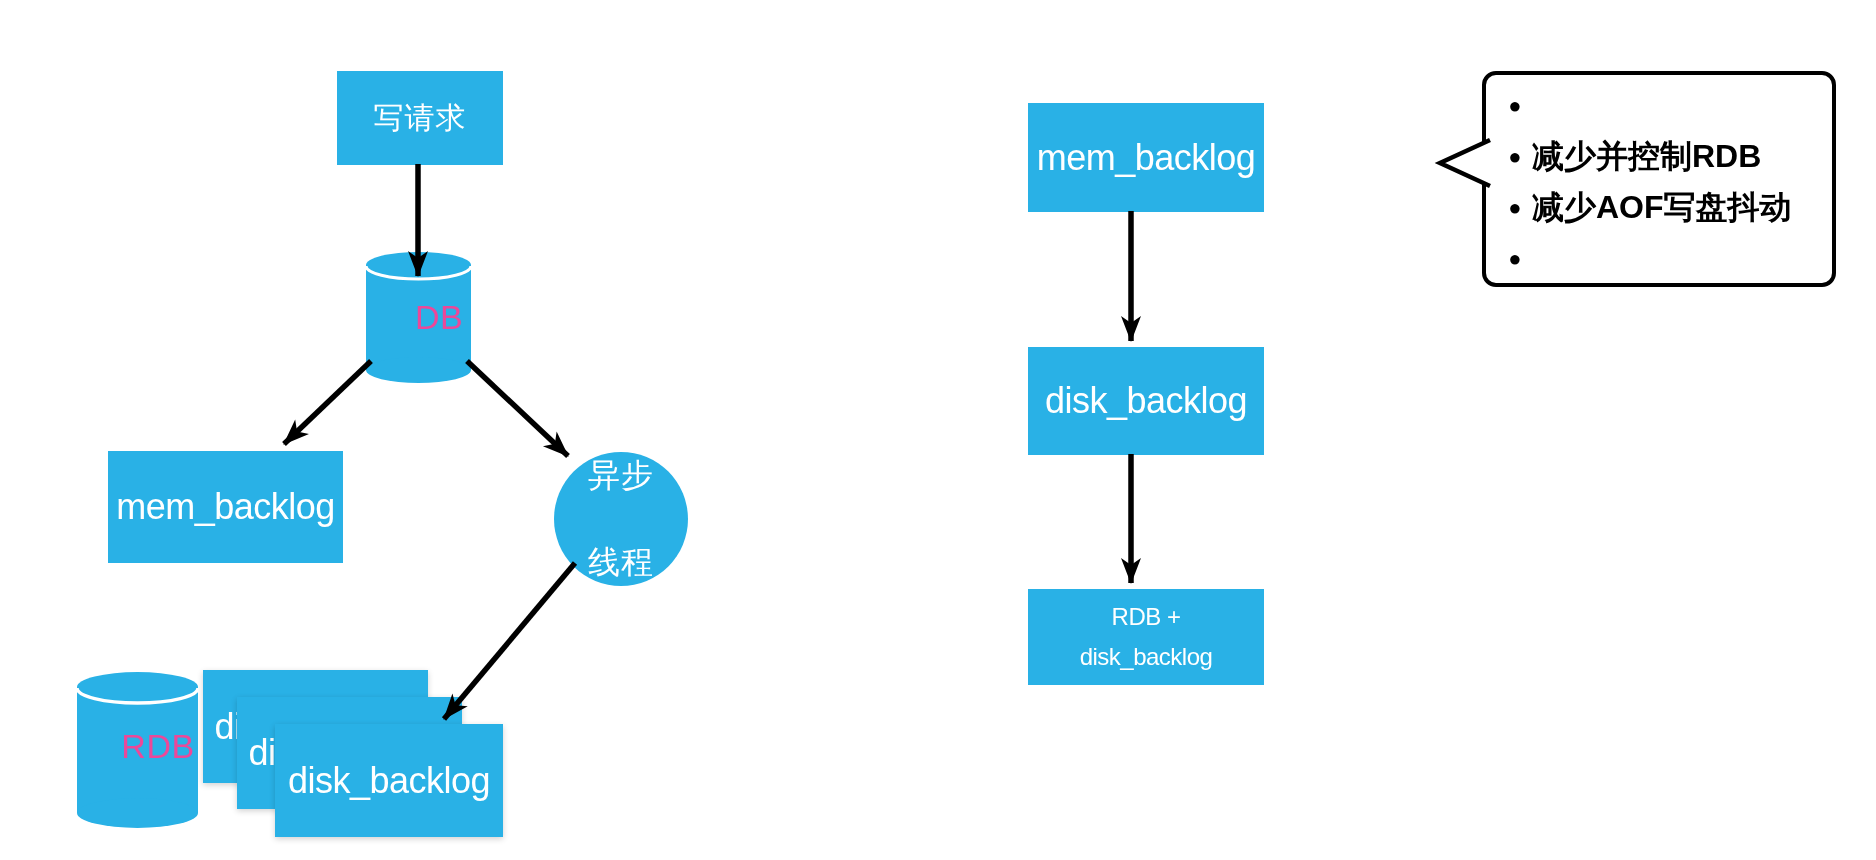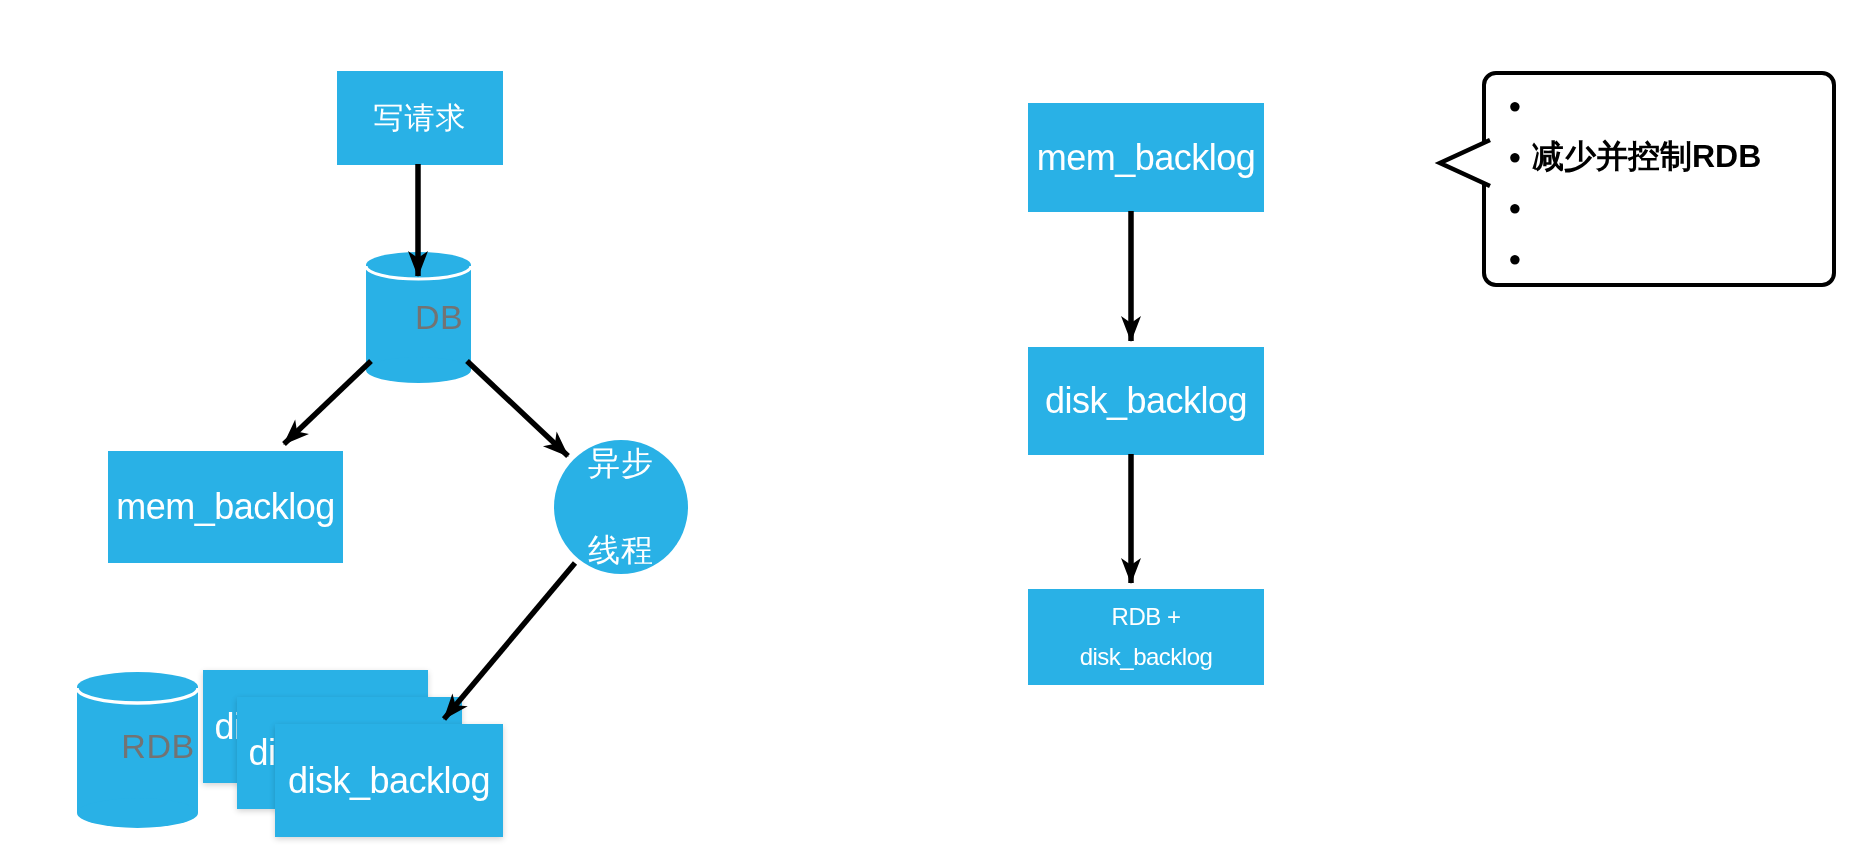--- a/index.html
+++ b/index.html
@@ -41,21 +41,21 @@
     line-height: 41px;
     letter-spacing: 1px;
     z-index: 5;
   }
 
   .cylinder { position: absolute; z-index: 5; }
   .cylinder svg { position: absolute; left: 0; top: 0; }
   .cylinder .cyl-label {
     position: absolute; inset: 0;
     display: flex; align-items: center; justify-content: center;
-    color: #737373; font-size: 34px; font-weight: 500; letter-spacing: 0.5px; margin-left: 41px;
+    color: #ec4899; font-size: 34px; font-weight: 500; letter-spacing: 0.5px; margin-left: 41px;
   }
 
   .stack-box {
     position: absolute;
     background: var(--node-blue, #29b1e6);
     color: #fff;
     display: flex; align-items: center; justify-content: center;
     font-size: 36px; font-weight: 400; letter-spacing: -0.5px;
     white-space: nowrap; overflow: hidden;
     box-shadow: 0 2px 6px rgba(0,0,0,0.18);
@@ -112,21 +112,21 @@
       <ellipse cx="52.5" cy="13" rx="52.5" ry="13" fill="#29b1e6"></ellipse>
       <path d="M0,14 A52.5,13 0 0,0 105,14" stroke="#ffffff" stroke-width="3" fill="none"></path>
     </svg>
     <div class="cyl-label">DB</div>
   </div>
 
   <div class="node latin" style="left:93px; top:451px; width:235px; height:112px;">
     <span>mem_backlog</span>
   </div>
 
-  <div class="circle-node" style="left:554px; top:440px; width:134px; height:134px;gap:46px;">
+  <div class="circle-node" style="left:554px; top:452px; width:134px; height:134px;gap:46px;">
     <span>异步</span>
     <span>线程</span>
   </div>
 
   <div class="cylinder" style="left:77px; top:672px; width:121px; height:156px;">
     <svg width="121" height="156" viewBox="0 0 121 156">
       <rect x="0" y="15" width="121" height="126" fill="#29b1e6"></rect>
       <ellipse cx="60.5" cy="141" rx="60.5" ry="15" fill="#29b1e6"></ellipse>
       <ellipse cx="60.5" cy="15" rx="60.5" ry="15" fill="#29b1e6"></ellipse>
       <path d="M0,16 A60.5,15 0 0,0 121,16" stroke="#ffffff" stroke-width="3.5" fill="none"></path>
@@ -160,20 +160,21 @@
   <div class="callout">
     <div class="callout-line">
       <span class="dot">●</span>
     </div>
     <div class="callout-line">
       <span class="dot">●</span>
       <span>减少并控制RDB</span>
     </div>
     <div class="callout-line">
       <span class="dot">●</span>
+      <span>减少AOF写盘抖动</span>
     </div>
     <div class="callout-line">
       <span class="dot">●</span>
     </div>
   </div>
 
   <svg class="arrow-layer" viewBox="0 0 1876 860">
     <defs>
       <marker id="ah" markerWidth="30" markerHeight="24" refX="26" refY="11" orient="auto" markerUnits="userSpaceOnUse">
         <path d="M1,1 L27,11 L1,21 L8,11 Z" fill="#000000"></path>

